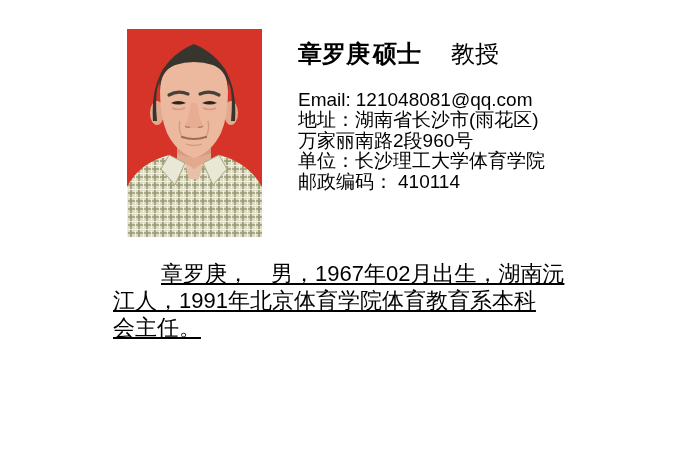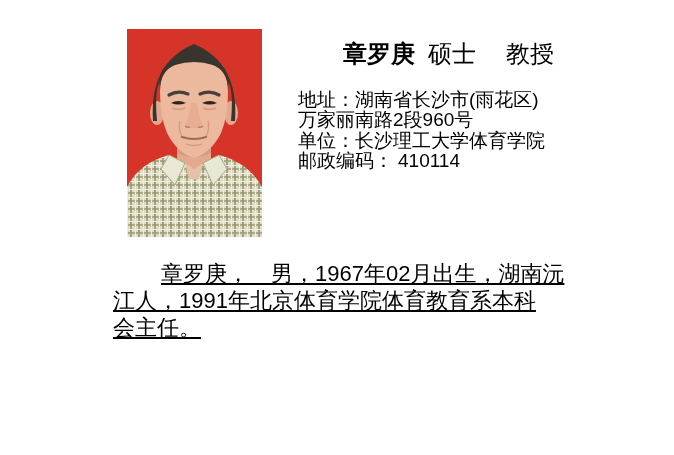--- a/index.html
+++ b/index.html
@@ -19,22 +19,22 @@
   }
   .photo svg { display: block; width: 100%; height: 100%; }
 
   .name-line {
     position: absolute;
     left: 298px; top: 41px;
     font-size: 24px;
     line-height: 26px;
     white-space: nowrap;
   }
-  .name  { font-weight: bold; margin-left: 45px; }
-  .degree { margin-left: 13px; }
+  .name  { font-weight: bold; }
+  .degree { margin-left: 3px; font-weight: bold; }
   .jobtitle { margin-left: 30px; }
 
   .contact {
     position: absolute;
     left: 298px; top: 90px;
     font-size: 19px;
     line-height: 20.4px;
     white-space: nowrap;
   }
   .contact .val-gap { margin-left: 5px; }
@@ -104,20 +104,21 @@
       <path d="M55 108 Q67 112 79 108" stroke="#a06b55" stroke-width="2.2" fill="none" stroke-linecap="round"></path>
       <path d="M59 115 Q67 118 75 115" stroke="#d49b82" stroke-width="1.3" fill="none"></path>
     </svg>
   </div>
 
   <div class="name-line">
     <span class="name">章罗庚</span><span class="degree">硕士</span><span class="jobtitle">教授</span>
   </div>
 
   <div class="contact">
+    <div><span>Email:</span><span class="val-gap">121048081@qq.com</span></div>
     <div><span>地址：</span><span>湖南省长沙市(雨花区)</span></div>
     <div><span>万家丽南路2段960号</span></div>
     <div><span>单位：</span><span>长沙理工大学体育学院</span></div>
     <div><span>邮政编码：</span><span class="val-gap">410114</span></div>
   </div>
 
   <div class="bio">
     <div class="bio-line">章罗庚，　男，1967年02月出生，湖南沅</div>
     <div class="bio-line">江人，1991年北京体育学院体育教育系本科</div>
     <div class="bio-line">会主任。</div>

